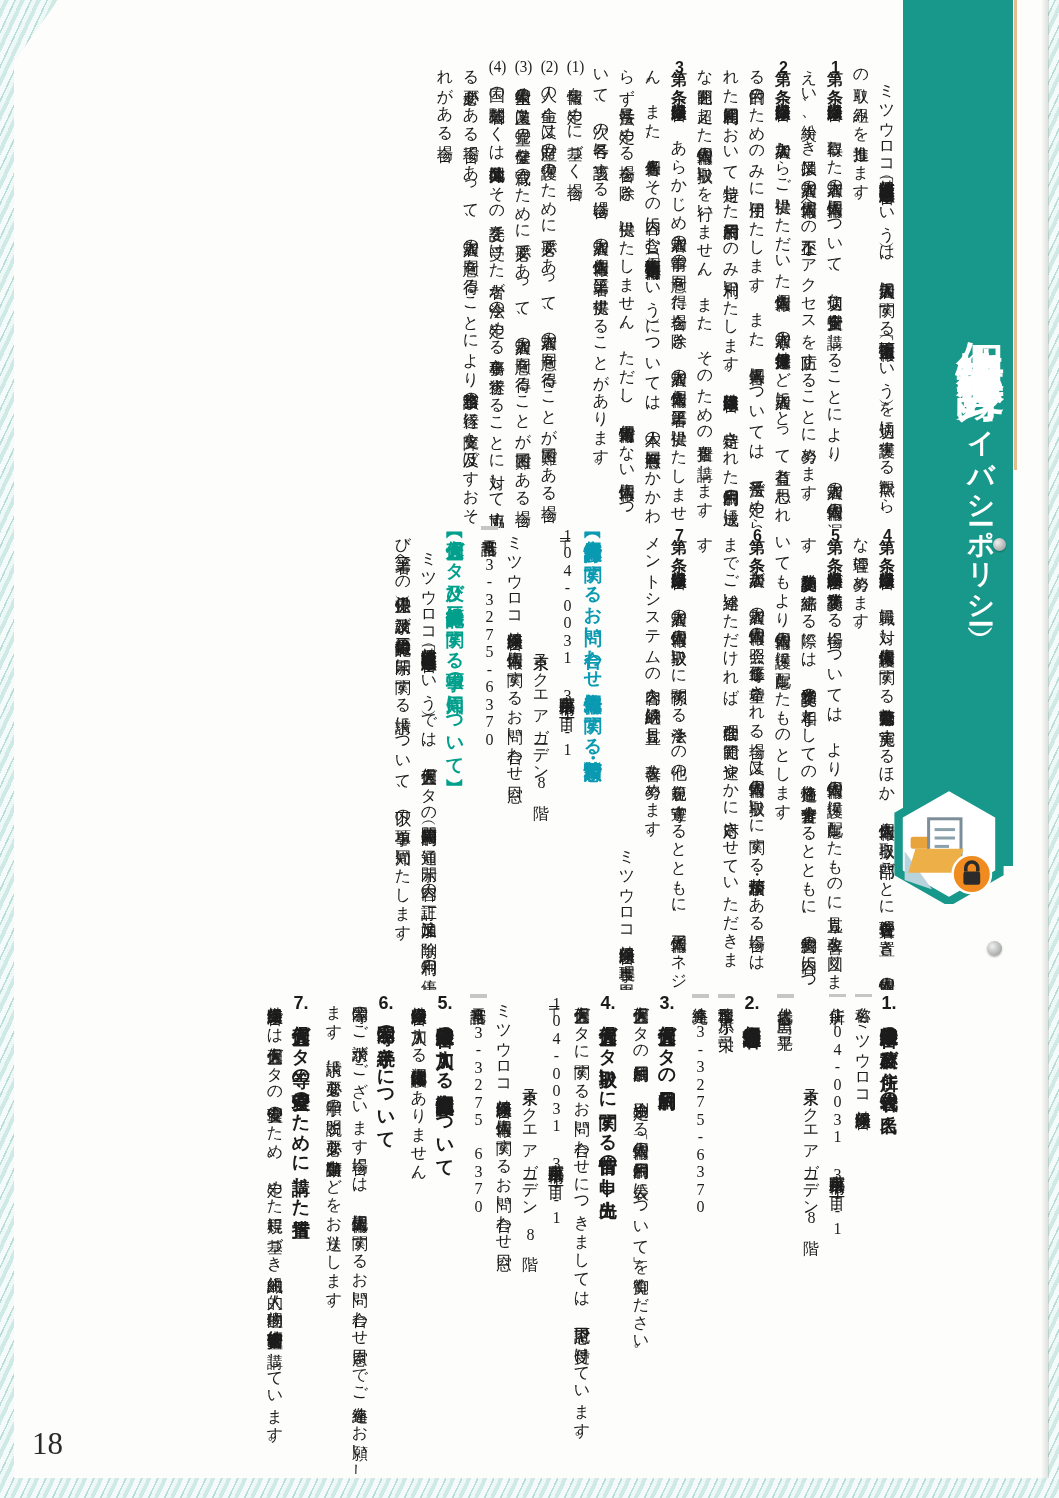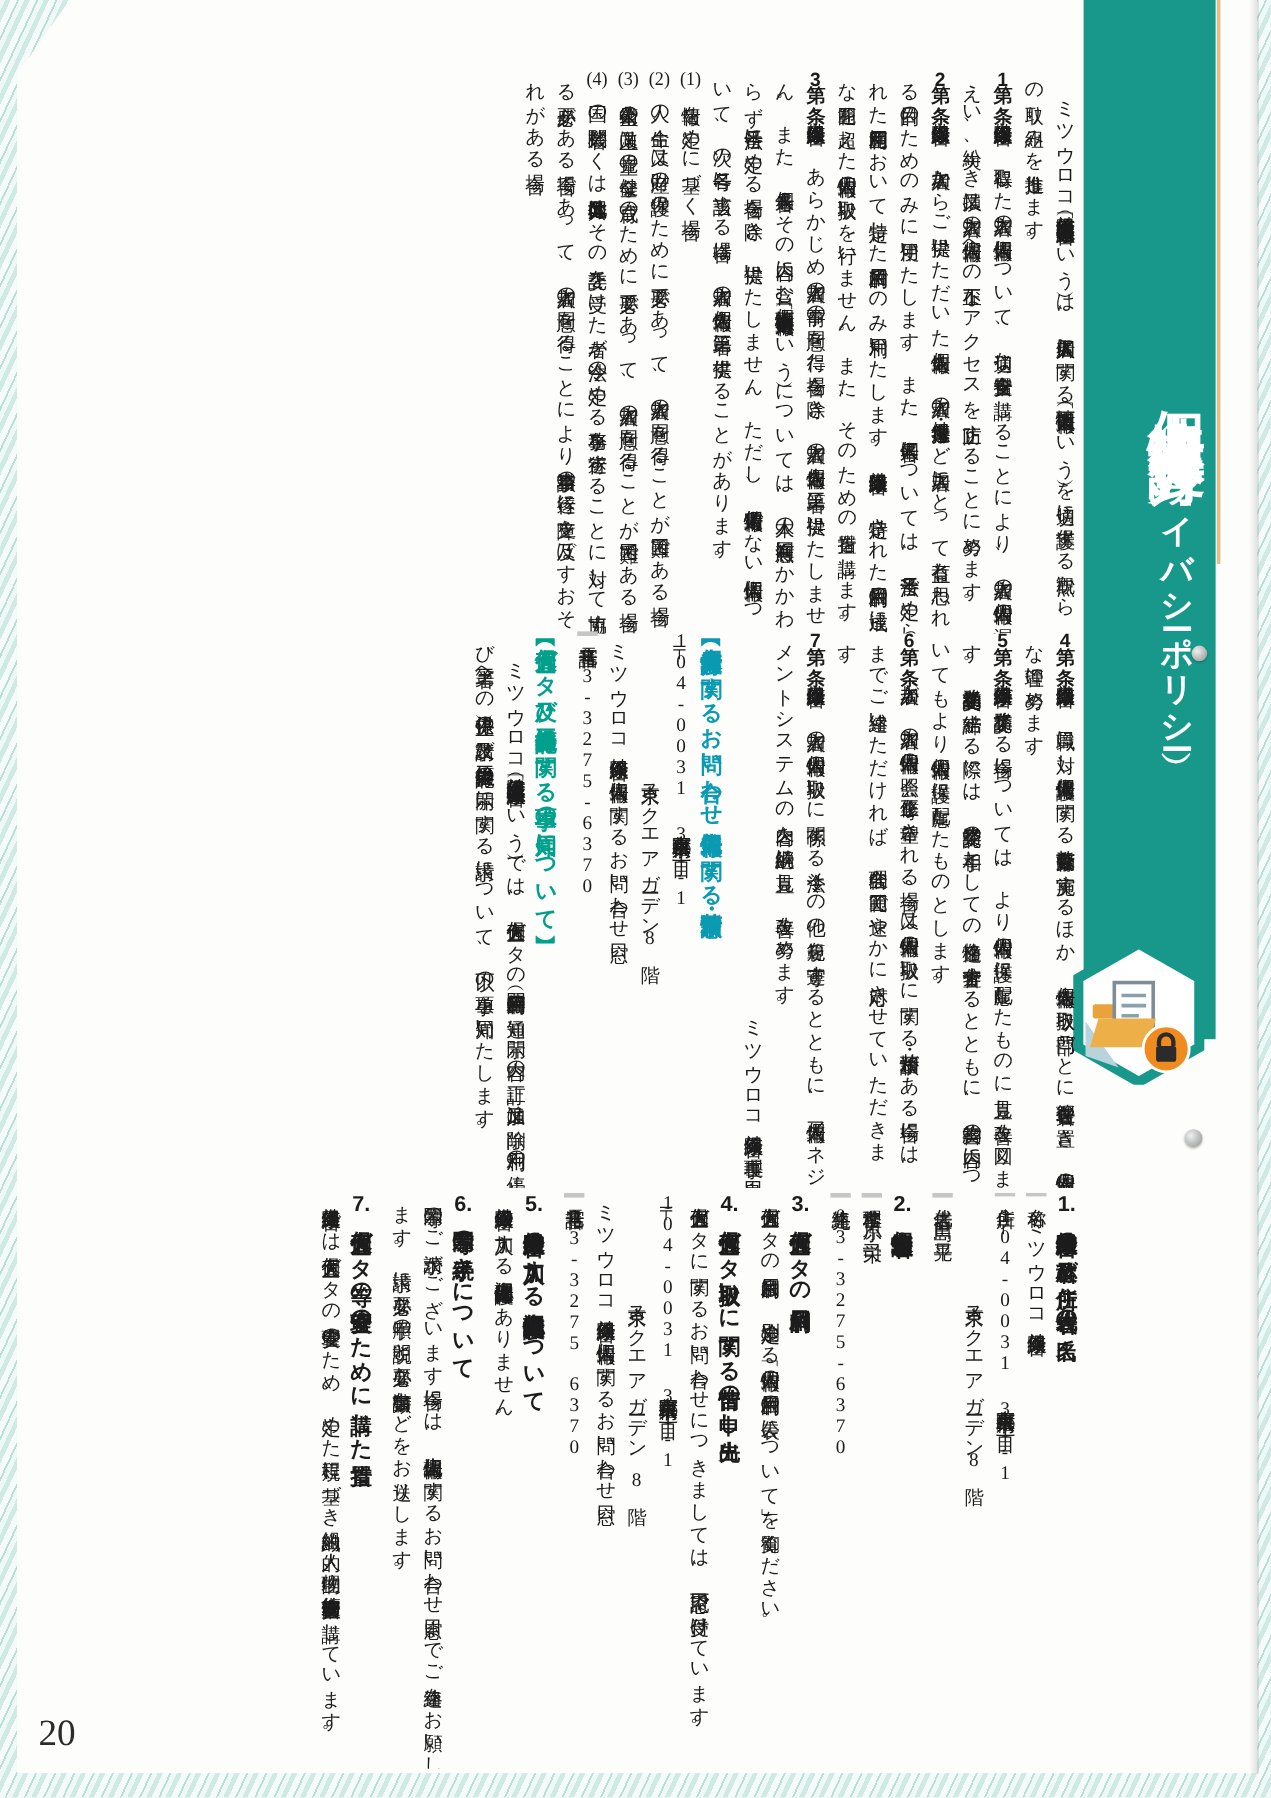--- a/index.html
+++ b/index.html
@@ -207,14 +207,14 @@
       <p class="n-head"><span class="tcy">6.</span><span>開示等の手続きについて</span></p>
       <p class="para">開示等のご請求がございます場合には、上記個人情報に関するお問い合わせ窓口までご連絡をお願いします。請求に必要な手順の説明と必要な申請書類などをお送りします。</p>
     </div>
 
     <div class="notice">
       <p class="n-head"><span class="tcy">7.</span><span>保有個人データ等の安全管理のために講じた措置</span></p>
       <p class="para">当健康保険組合では保有個人データの安全管理のため、定めた規程に基づき組織的、人的、物理的、技術的安全管理措置を講じています。</p>
     </div>
   </section>
 
-  <div class="pagenum">20</div>
+  <div class="pagenum">18</div>
 </div>
 
 </body></html>

